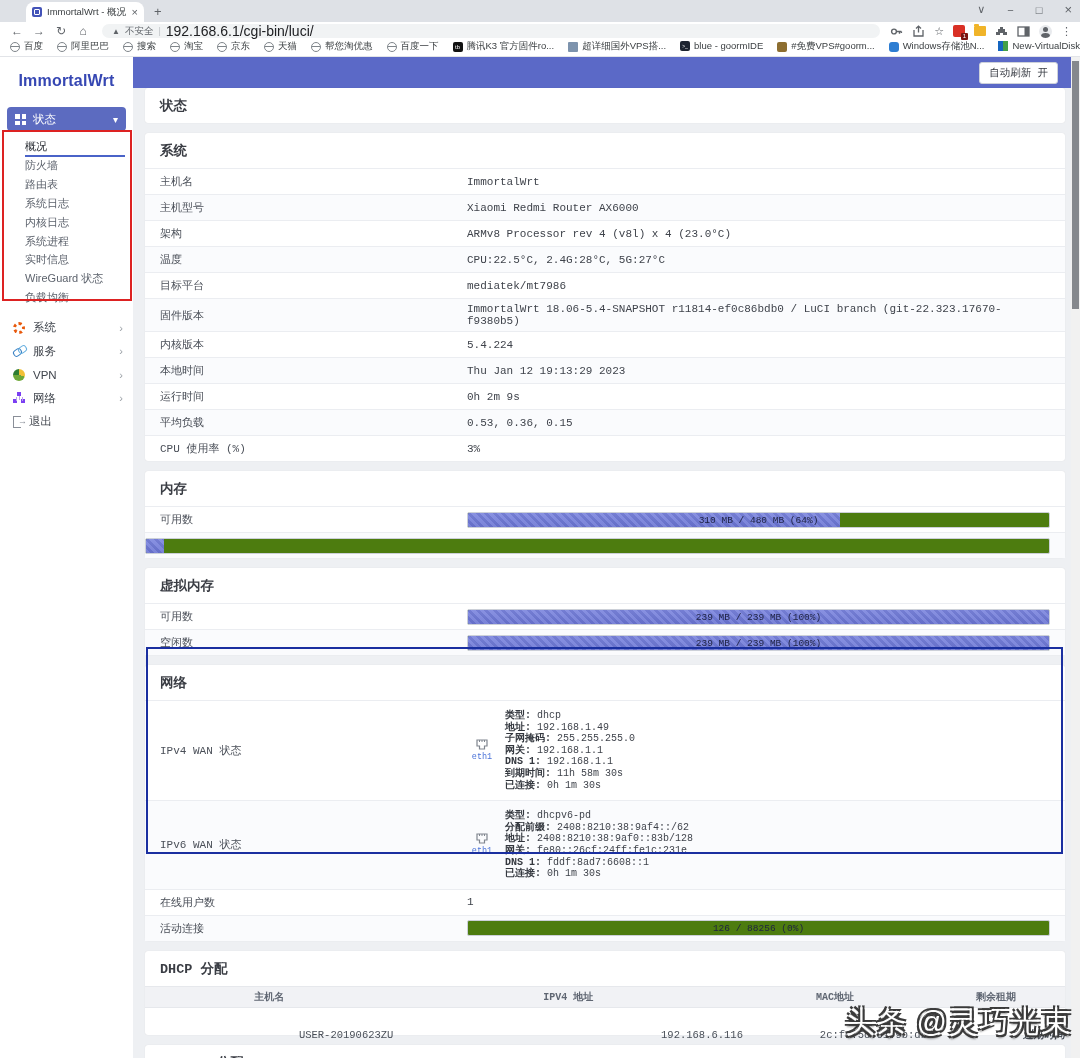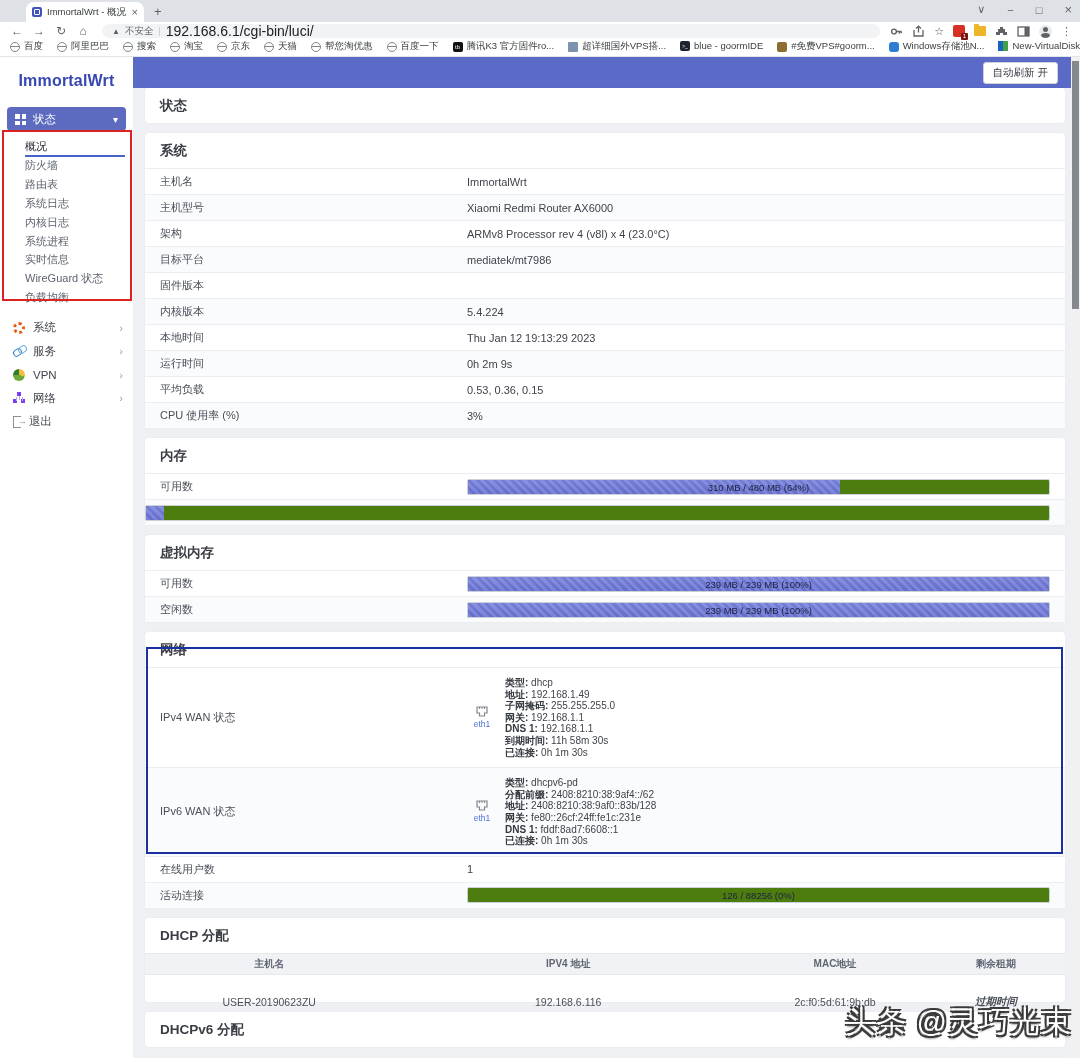--- a/index.html
+++ b/index.html
@@ -75,21 +75,21 @@
   .ic-links { } 
   .ic-links::before { content:""; position:absolute; left:0; top:4px; width:7px; height:5px; border:1.5px solid #3b82c4; border-radius:3px; transform:rotate(-35deg); }
   .ic-links::after { content:""; position:absolute; left:5px; top:1px; width:7px; height:5px; border:1.5px solid #69b0e0; border-radius:3px; transform:rotate(-35deg); }
   .ic-vpn { border-radius:50%; background:conic-gradient(#f2c037 0 30%, #6fa838 30% 75%, #2e7d32 75% 100%); }
   .ic-net::before { content:""; position:absolute; left:4px; top:0; width:4px; height:4px; background:#7b3ff2; box-shadow:-4px 7px 0 #7b3ff2, 4px 7px 0 #7b3ff2; }
   .ic-net::after { content:""; position:absolute; left:5.5px; top:4px; width:1px; height:4px; background:#b9a3ea; box-shadow:-3px 1px 0 #b9a3ea, 3px 1px 0 #b9a3ea; }
   .ic-logout { border:1.5px solid #8a8f98; border-right:none; width:8px; }
   .ic-logout::after { content:"→"; position:absolute; left:4px; top:-1px; font-size:9px; color:#8a8f98; }
 
   
-  .main { position:absolute; left:133px; top:0; width:939px; height:1001px; overflow:hidden; }
+  .main { position:absolute; left:133px; top:0; width:939px; height:1001px; overflow:hidden;font-family:Liberation Mono, monospace; }
   .topbar { height:31px; background:#5b69c7; display:flex; align-items:center; justify-content:flex-end; padding-right:14px; }
   .refresh-btn { background:#fff; border:1px solid #cdd1da; border-radius:3px; font-size:10.5px; color:#363a42; padding:3px 9px; cursor:pointer; font-family:inherit; }
   .card { background:#fff; margin:0 7px 10px 12px; border-radius:3px; box-shadow:0 0 1px rgba(0,0,0,.12); }
   .card:first-of-type { margin-top:10px; }
   .card-title { font-size:13.5px; font-weight:700; color:#3a3d44; padding:9px 15px 8px; }
   .trow { display:flex; align-items:center; min-height:26px; border-top:1px solid #ebedf1; }
   .trow:nth-child(odd) { background:#fafbfd; }
   .trow .tlabel { width:322px; flex:none; padding:4px 10px 4px 15px; font-size:11px; color:#4a4f58; }
   .trow .tvalue { flex:1; font-size:11px; color:#3f434b; padding:4px 15px 4px 0; }
   .pbar { flex:1; margin-right:15px; height:16px; border:1px solid #ccd0d8; border-radius:2px; background:#4d7c0f; position:relative; overflow:hidden; }
@@ -102,21 +102,21 @@
   .wan-detail { display:flex; gap:8px; }
   .ifbox { width:30px; text-align:center; align-self:center; }
   .eth-svg { display:block; margin:0 auto; }
   .if-name { font-size:8.5px; color:#4a72d8; display:block; margin-top:1px; }
   .wan-lines { list-style:none; }
   .wan-lines li { font-size:10px; line-height:11.6px; color:#3f434b; }
   .wan-lines .k { font-weight:700; color:#34383f; }
   .dtable-head { display:flex; background:#f1f2f5; border-top:1px solid #e6e8ec; border-bottom:1px solid #e6e8ec; height:22px; align-items:center; }
   .dtable-head .hc { font-size:10px; font-weight:700; color:#5f6672; text-align:center; }
   .dtable-row { display:flex; height:27px; align-items:center; }
-  .dtable-row .dc { font-size:10.5px; color:#494f58; text-align:center;margin-top:28px; }
+  .dtable-row .dc { font-size:10.5px; color:#494f58; text-align:right;margin-top:28px; }
   .c1 { width:27%; } .c2 { width:38%; } .c3 { width:20%; } .c4 { width:15%; }
   .expired { font-style:italic; font-weight:600; color:#575e69; }
 
   
   .anno-red { position:absolute; left:2px; top:130px; width:130px; height:171px; border:2px solid #dd2222; z-index:40; pointer-events:none; }
   .anno-blue { position:absolute; left:146px; top:647px; width:917px; height:207px; border:2px solid #1a2fa0; z-index:40; pointer-events:none; }
   .watermark { position:absolute; right:8px; top:1002px; z-index:60; font-size:30px; font-weight:400; color:#fff; letter-spacing:1px; pointer-events:none;
     text-shadow:-2px -2px 0 #3a3a3a, 2px -2px 0 #3a3a3a, -2px 2px 0 #3a3a3a, 2px 2px 0 #3a3a3a, 0 3px 2px rgba(0,0,0,.45); }
 </style>
 </head>
@@ -333,28 +333,33 @@
         <div class="trow">
           <div class="tlabel">主机型号</div>
           <div class="tvalue">Xiaomi Redmi Router AX6000</div>
         </div>
 
         <div class="trow">
           <div class="tlabel">架构</div>
           <div class="tvalue">ARMv8 Processor rev 4 (v8l) x 4 (23.0°C)</div>
         </div>
 
+        <div class="trow">
+          <div class="tlabel">温度</div>
+          <div class="tvalue">CPU:22.5°C, 2.4G:28°C, 5G:27°C</div>
+        </div>
 
         <div class="trow">
           <div class="tlabel">目标平台</div>
           <div class="tvalue">mediatek/mt7986</div>
         </div>
 
         <div class="trow">
           <div class="tlabel">固件版本</div>
+          <div class="tvalue">ImmortalWrt 18.06-5.4-SNAPSHOT r11814-ef0c86bdb0 / LuCI branch (git-22.323.17670-f9380b5)</div>
         </div>
 
         <div class="trow">
           <div class="tlabel">内核版本</div>
           <div class="tvalue">5.4.224</div>
         </div>
 
         <div class="trow">
           <div class="tlabel">本地时间</div>
           <div class="tvalue">Thu Jan 12 19:13:29 2023</div>

